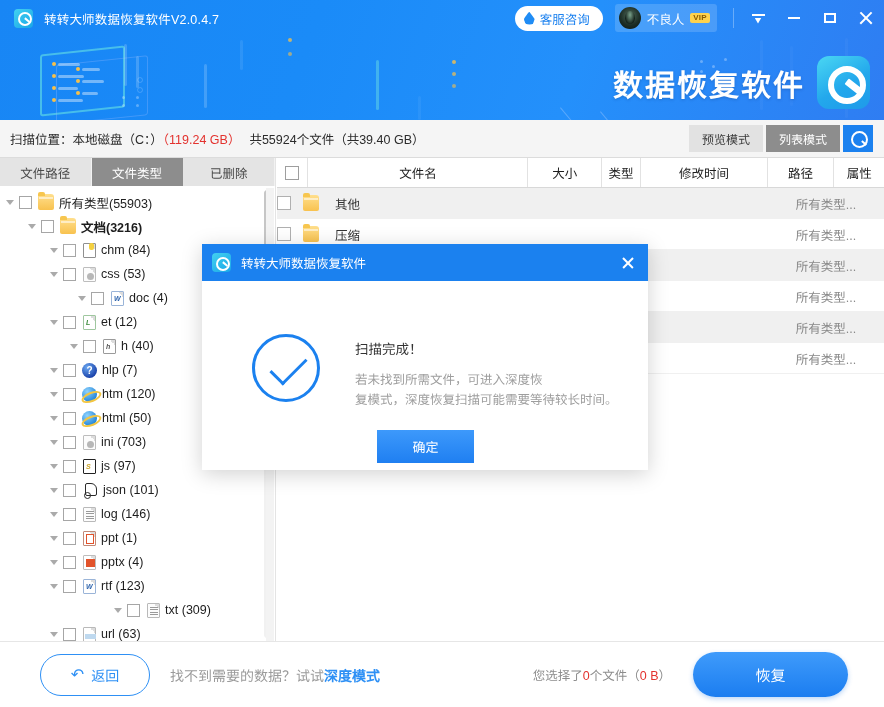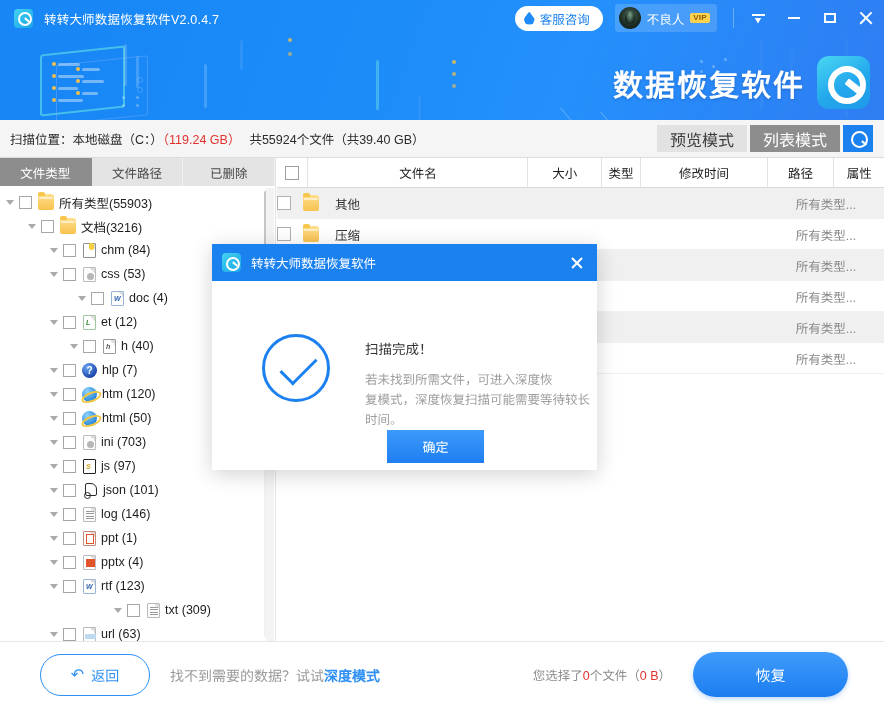--- a/index.html
+++ b/index.html
@@ -140,21 +140,21 @@
     position: absolute; left: 0; top: 120px; width: 884px; height: 38px;
     background: #f5f5f5; border-bottom: 1px solid #dcdcdc;
     display: flex; align-items: center;
   }
   .scan-text { margin-left: 10px; font-size: 12.5px; color: #2b2b2b; white-space: nowrap; }
   .scan-text .hl { color: #e3322e; }
   .scan-text .sp { display:inline-block; width: 9px; }
   .mode-group { margin-left: auto; display: flex; align-items: center; gap: 3px; margin-right: 11px; }
   .mode-btn {
     height: 27px; padding: 0 13px; display:flex; align-items:center; justify-content:center;
-    font-size: 16px; cursor: pointer; color: #3b3b3b; background: #e2e2e2;
+    font-size: 12px; cursor: pointer; color: #3b3b3b; background: #e2e2e2;
   }
   .mode-btn.active { background: #8d8d8d; color: #fff; }
   .search-btn {
     width: 30px; height: 27px; background: #1b81ef; display:flex; align-items:center; justify-content:center;
     cursor: pointer; position: relative;
   }
   .search-btn .mg { width: 15px; height: 15px; position: relative; }
   .search-btn .mg::before {
     content:""; position:absolute; left:0; top:0; width:13px; height:13px; border-radius:50%;
     border: 2.2px solid #fff;
@@ -325,21 +325,21 @@
   .sel-info .num { color: #e3322e; }
   .recover-btn {
     margin-left: 22px; margin-right: 36px; width: 155px; height: 45px; border-radius: 23px;
     background: linear-gradient(180deg, #3f9bfb 0%, #1b7df0 100%); color: #fff;
     display:flex; align-items:center; justify-content:center; font-size: 15px; cursor:pointer;
     box-shadow: 0 2px 5px rgba(30,120,230,.3);
   }
 
   
   .modal {
-    position: absolute; left: 212px; top: 244px; width: 385px; height: 226px;
+    position: absolute; left: 202px; top: 244px; width: 446px; height: 226px;
     background: #ffffff; box-shadow: 0 4px 20px rgba(0,0,0,.18); z-index: 40;
   }
   .modal-head {
     height: 37px; background: #1b81ef; display:flex; align-items:center; padding: 0 10px;
   }
   .modal-logo {
     width: 19px; height: 19px; border-radius: 4px; flex:none;
     background: linear-gradient(140deg, #43d2f0, #19a6e8); position: relative;
   }
   .modal-logo::before {
@@ -473,34 +473,34 @@
       <div class="mode-btn">预览模式</div>
       <div class="mode-btn active">列表模式</div>
       <div class="search-btn">
         <span class="mg"></span>
       </div>
     </div>
   </div>
 
   <div class="left-panel">
     <div class="tabs">
+      <div class="tab">文件路径</div>
       <div class="tab active">文件类型</div>
-      <div class="tab">文件路径</div>
       <div class="tab">已删除</div>
     </div>
     <div class="tree">
 
       <div class="tnode" style="padding-left:6px;">
         <span class="twist"></span>
         <span class="tcheck"></span>
         <span class="ticon icon-folder"></span>
         <span>所有类型(55903)</span>
       </div>
 
-      <div class="tnode" style="padding-left:28px;">
+      <div class="tnode" style="padding-left:28px;font-weight:bold;">
         <span class="twist"></span>
         <span class="tcheck"></span>
         <span class="ticon icon-folder"></span>
         <span>文档(3216)</span>
       </div>
 
       <div class="tnode" style="padding-left:50px;">
         <span class="twist"></span>
         <span class="tcheck"></span>
         <span class="ticon icon-doc icon-chm">

